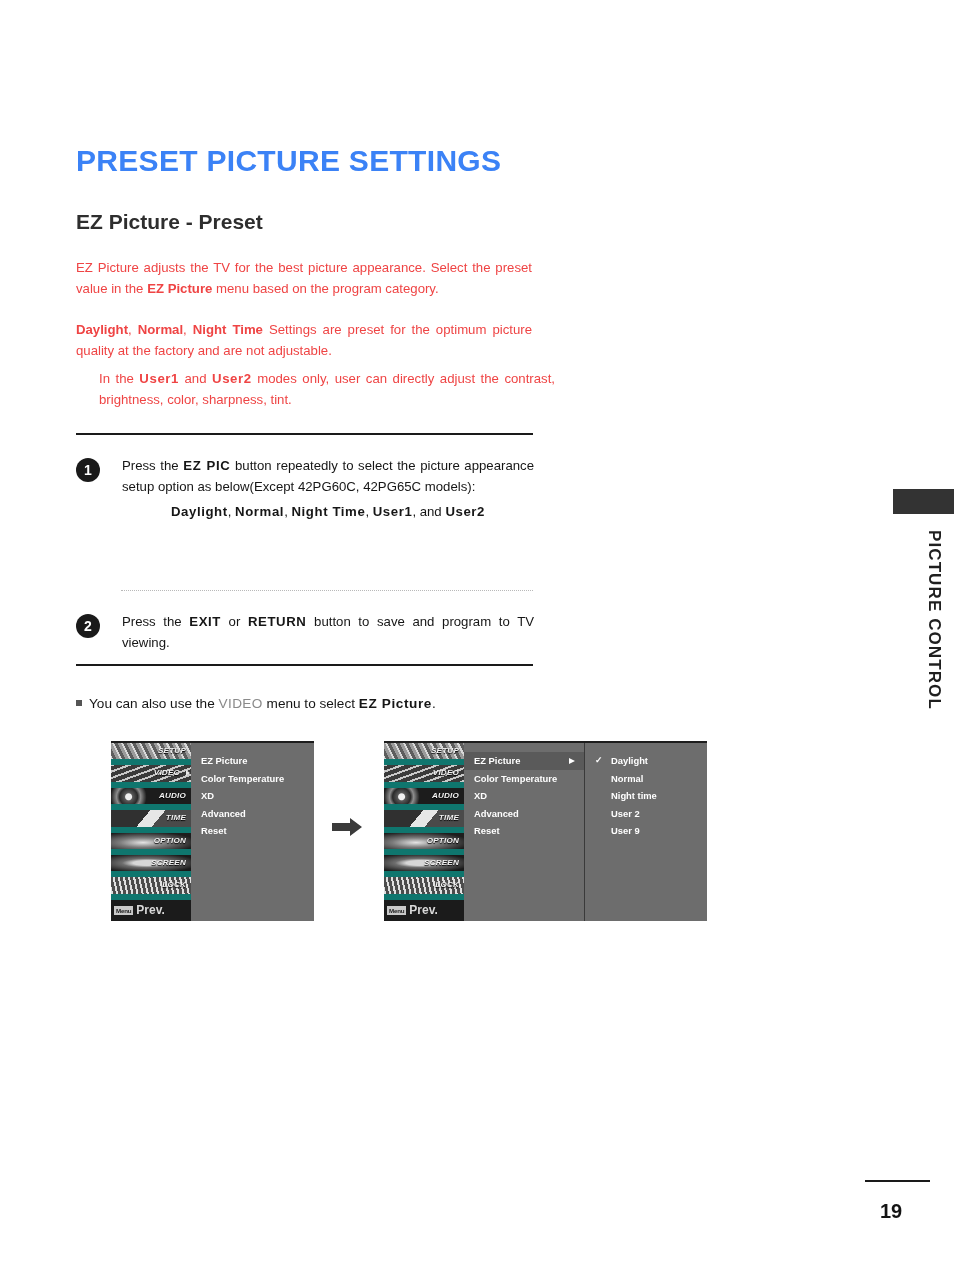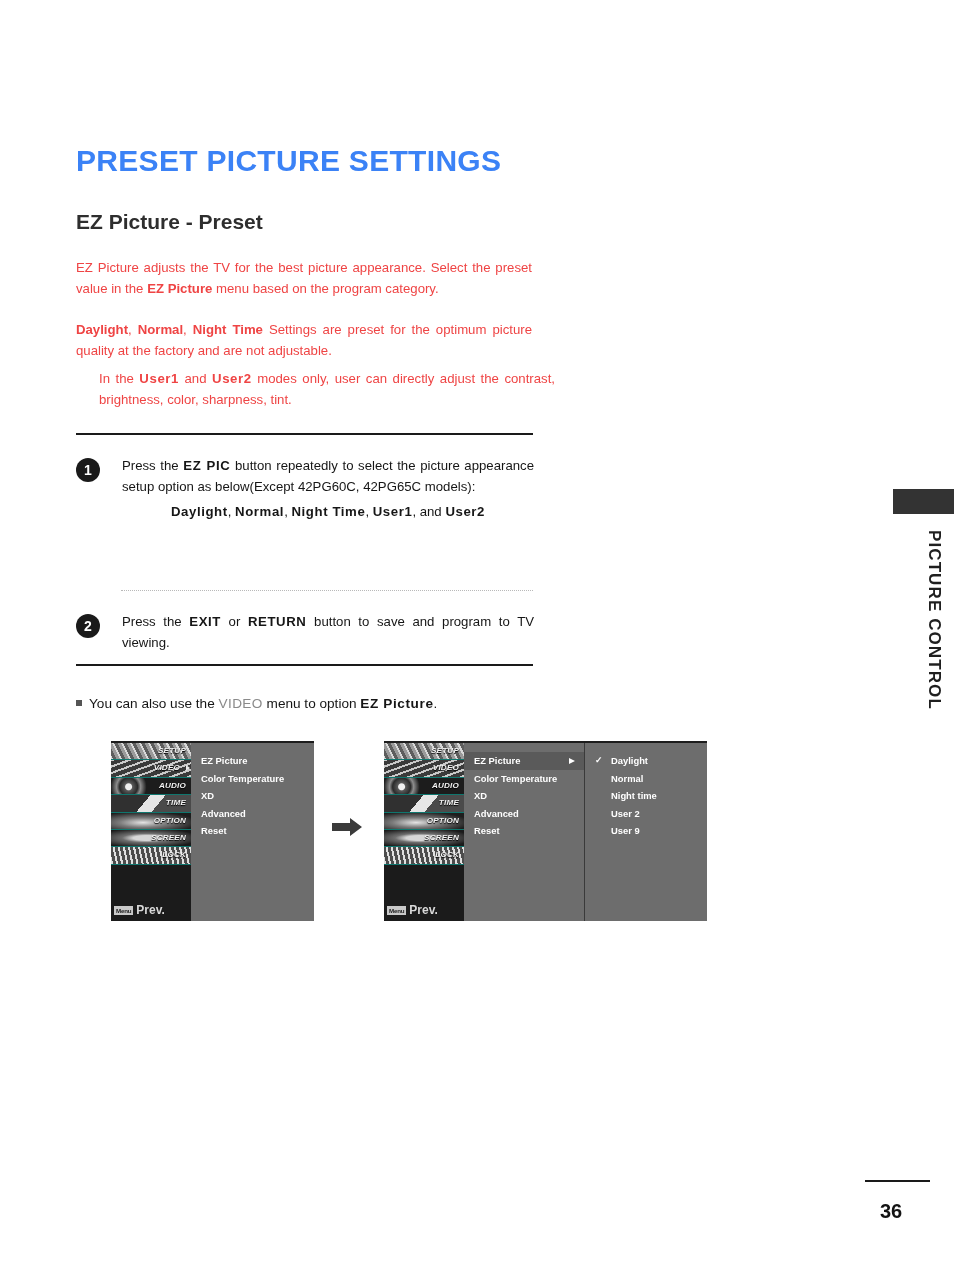--- a/index.html
+++ b/index.html
@@ -160,21 +160,21 @@
     position: absolute;
     left: 0;
     top: 0;
     bottom: 0;
     width: 80px;
     background: #1b1b1b;
   }
   .osd-item {
     position: relative;
     height: 16.4px;
-    border-bottom: 1px solid #0f766e;
+    border-bottom: 6px solid #0f766e;
     overflow: hidden;
   }
   .osd-item .thumb {
     position: absolute;
     left: 0; top: 0; right: 0; bottom: 0;
   }
   .osd-item .osd-label {
     position: absolute;
     right: 5px;
     top: 1px;
@@ -397,21 +397,21 @@
 </div>
 
 <div class="step" id="step-2">
   <div class="step-badge">2</div>
   <div class="step-body">
     <span>Press the </span><strong class="mono-b">EXIT</strong><span> or </span><strong class="mono-b">RETURN</strong><span> button to save and program to TV viewing.</span>
   </div>
 </div>
 
 <div id="note">
-  <span class="bullet"></span><span>You can also use the </span><span class="gray-caps">VIDEO</span><span> menu to option </span><strong class="mono-b">EZ Picture</strong><span>.</span>
+  <span class="bullet"></span><span>You can also use the </span><span class="gray-caps">VIDEO</span><span> menu to select </span><strong class="mono-b">EZ Picture</strong><span>.</span>
 </div>
 
 <div class="osd" id="osd-1">
   <div class="osd-sidebar">
     <div class="osd-item">
       <div class="thumb t-setup"></div>
       <div class="osd-label">SETUP</div>
     </div>
     <div class="osd-item">
       <div class="thumb t-video"></div>
@@ -514,13 +514,13 @@
       <div class="osd-subrow"><span>User 2</span></div>
       <div class="osd-subrow"><span>User 9</span></div>
     </div>
   </div>
 </div>
 
 <div id="side-tab-block"></div>
 <div id="side-tab-text">PICTURE CONTROL</div>
 
 <div id="page-foot-rule"></div>
-<div id="page-number">36</div>
+<div id="page-number">19</div>
 
 </body></html>

